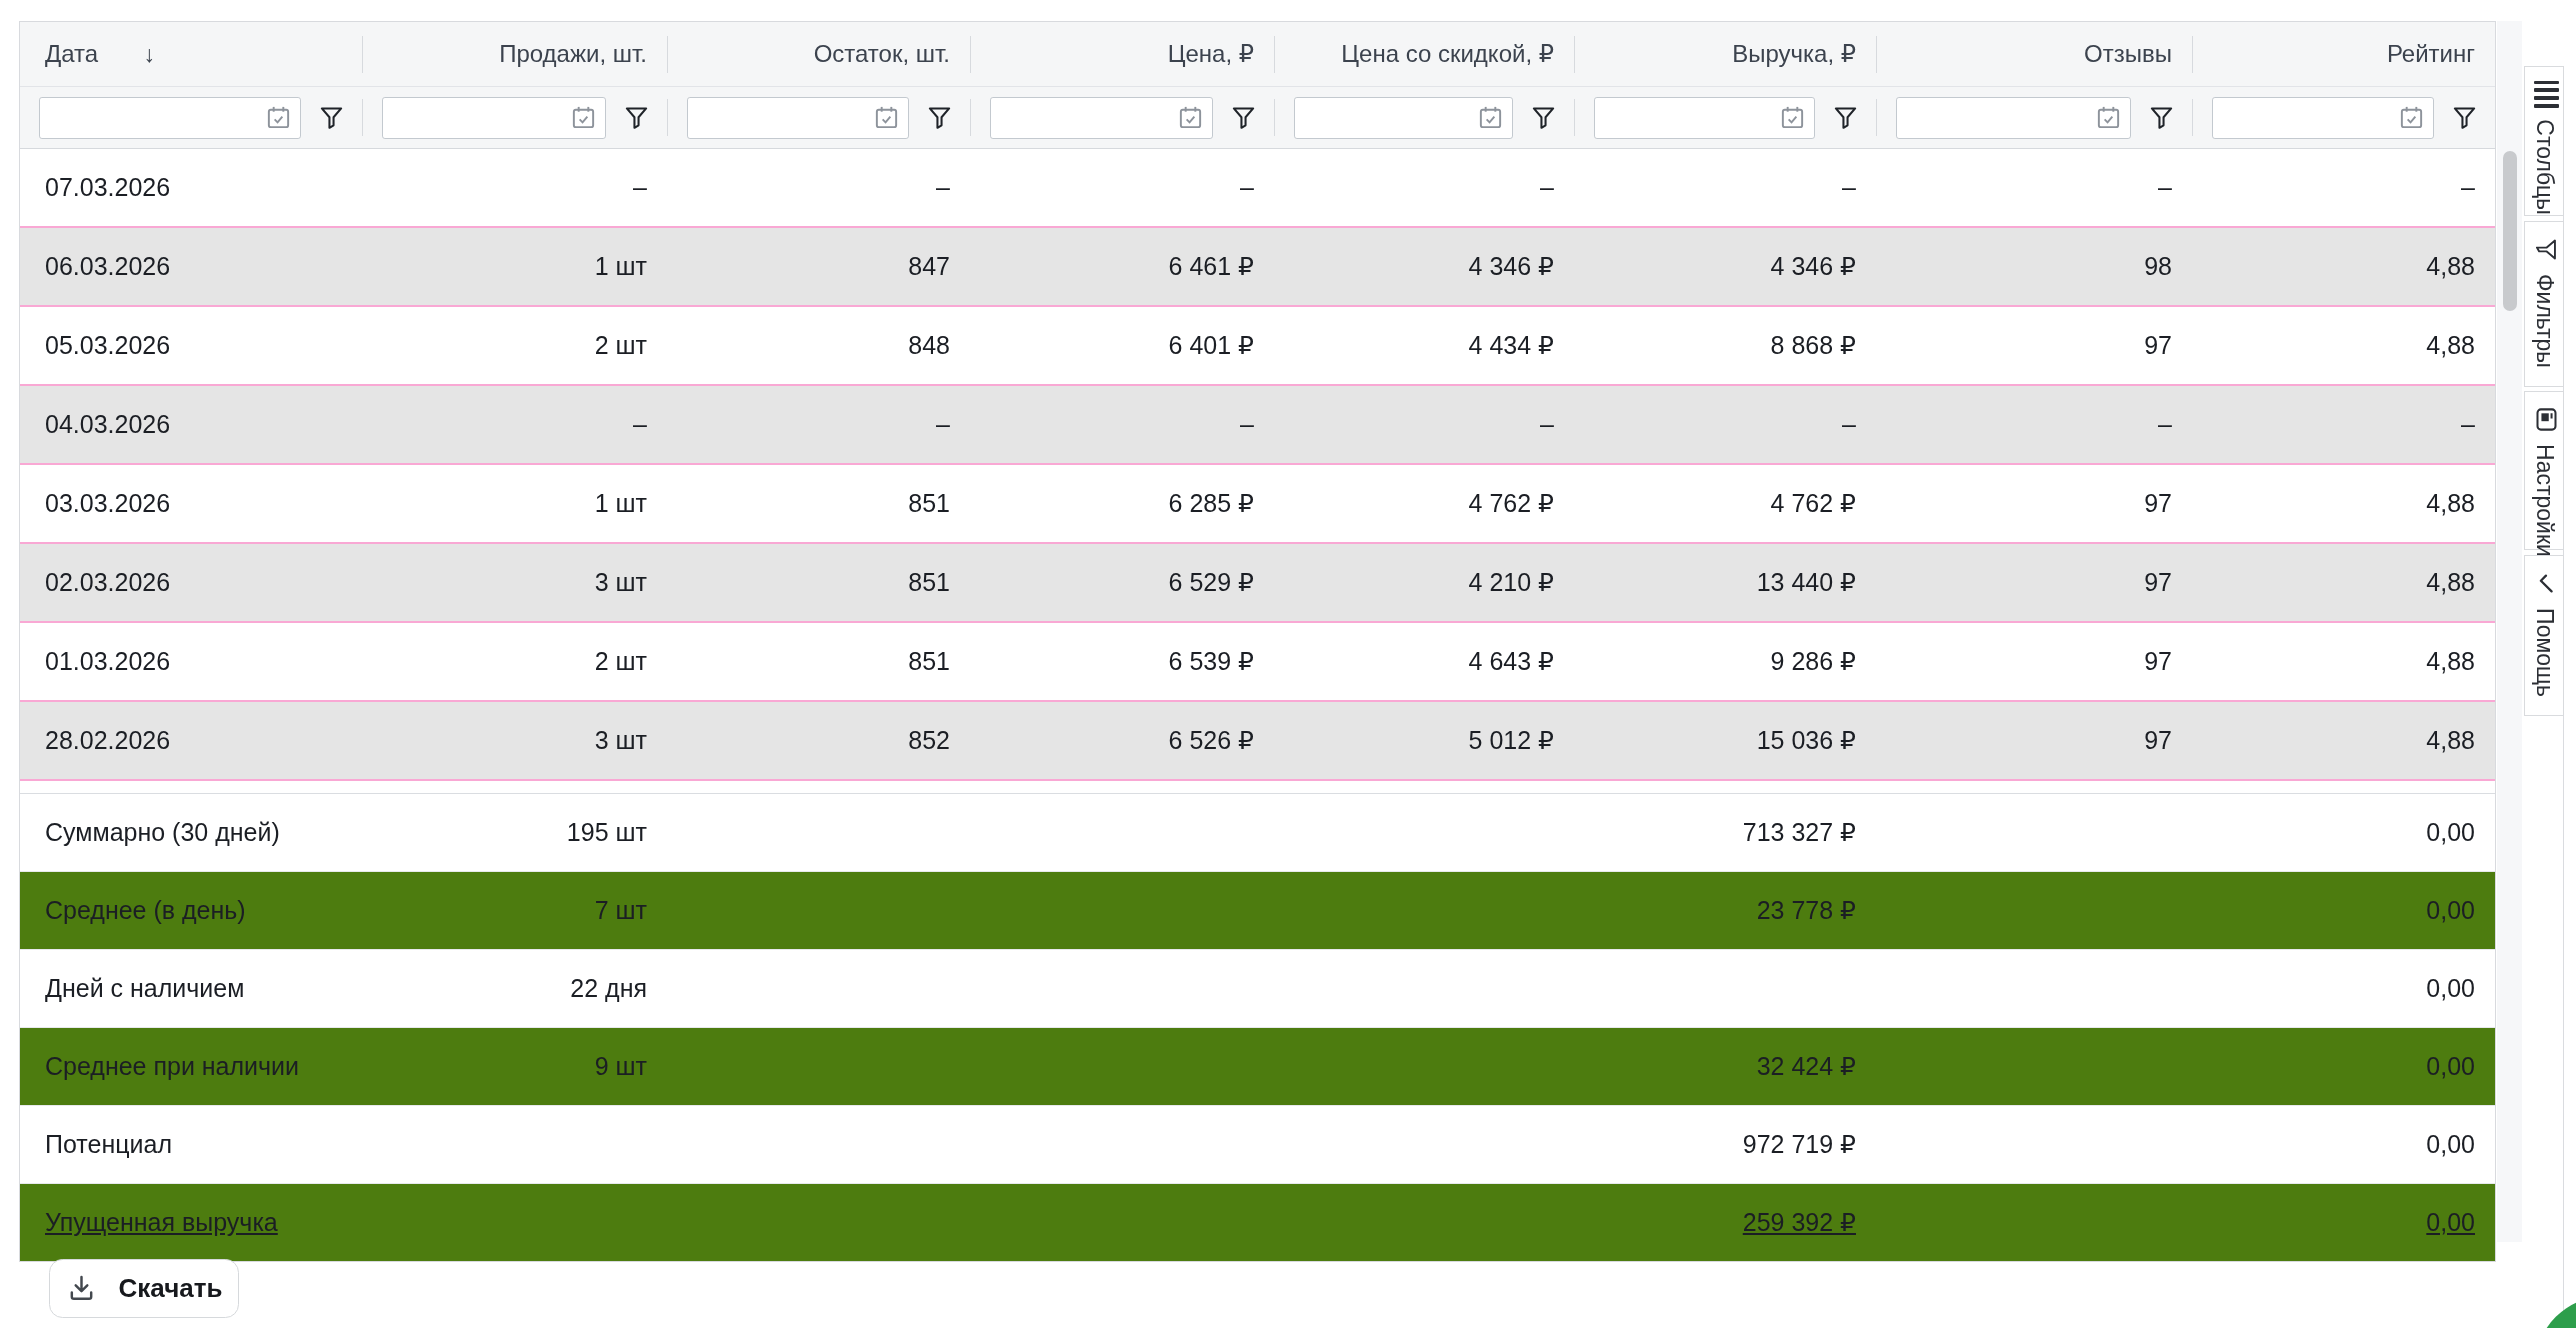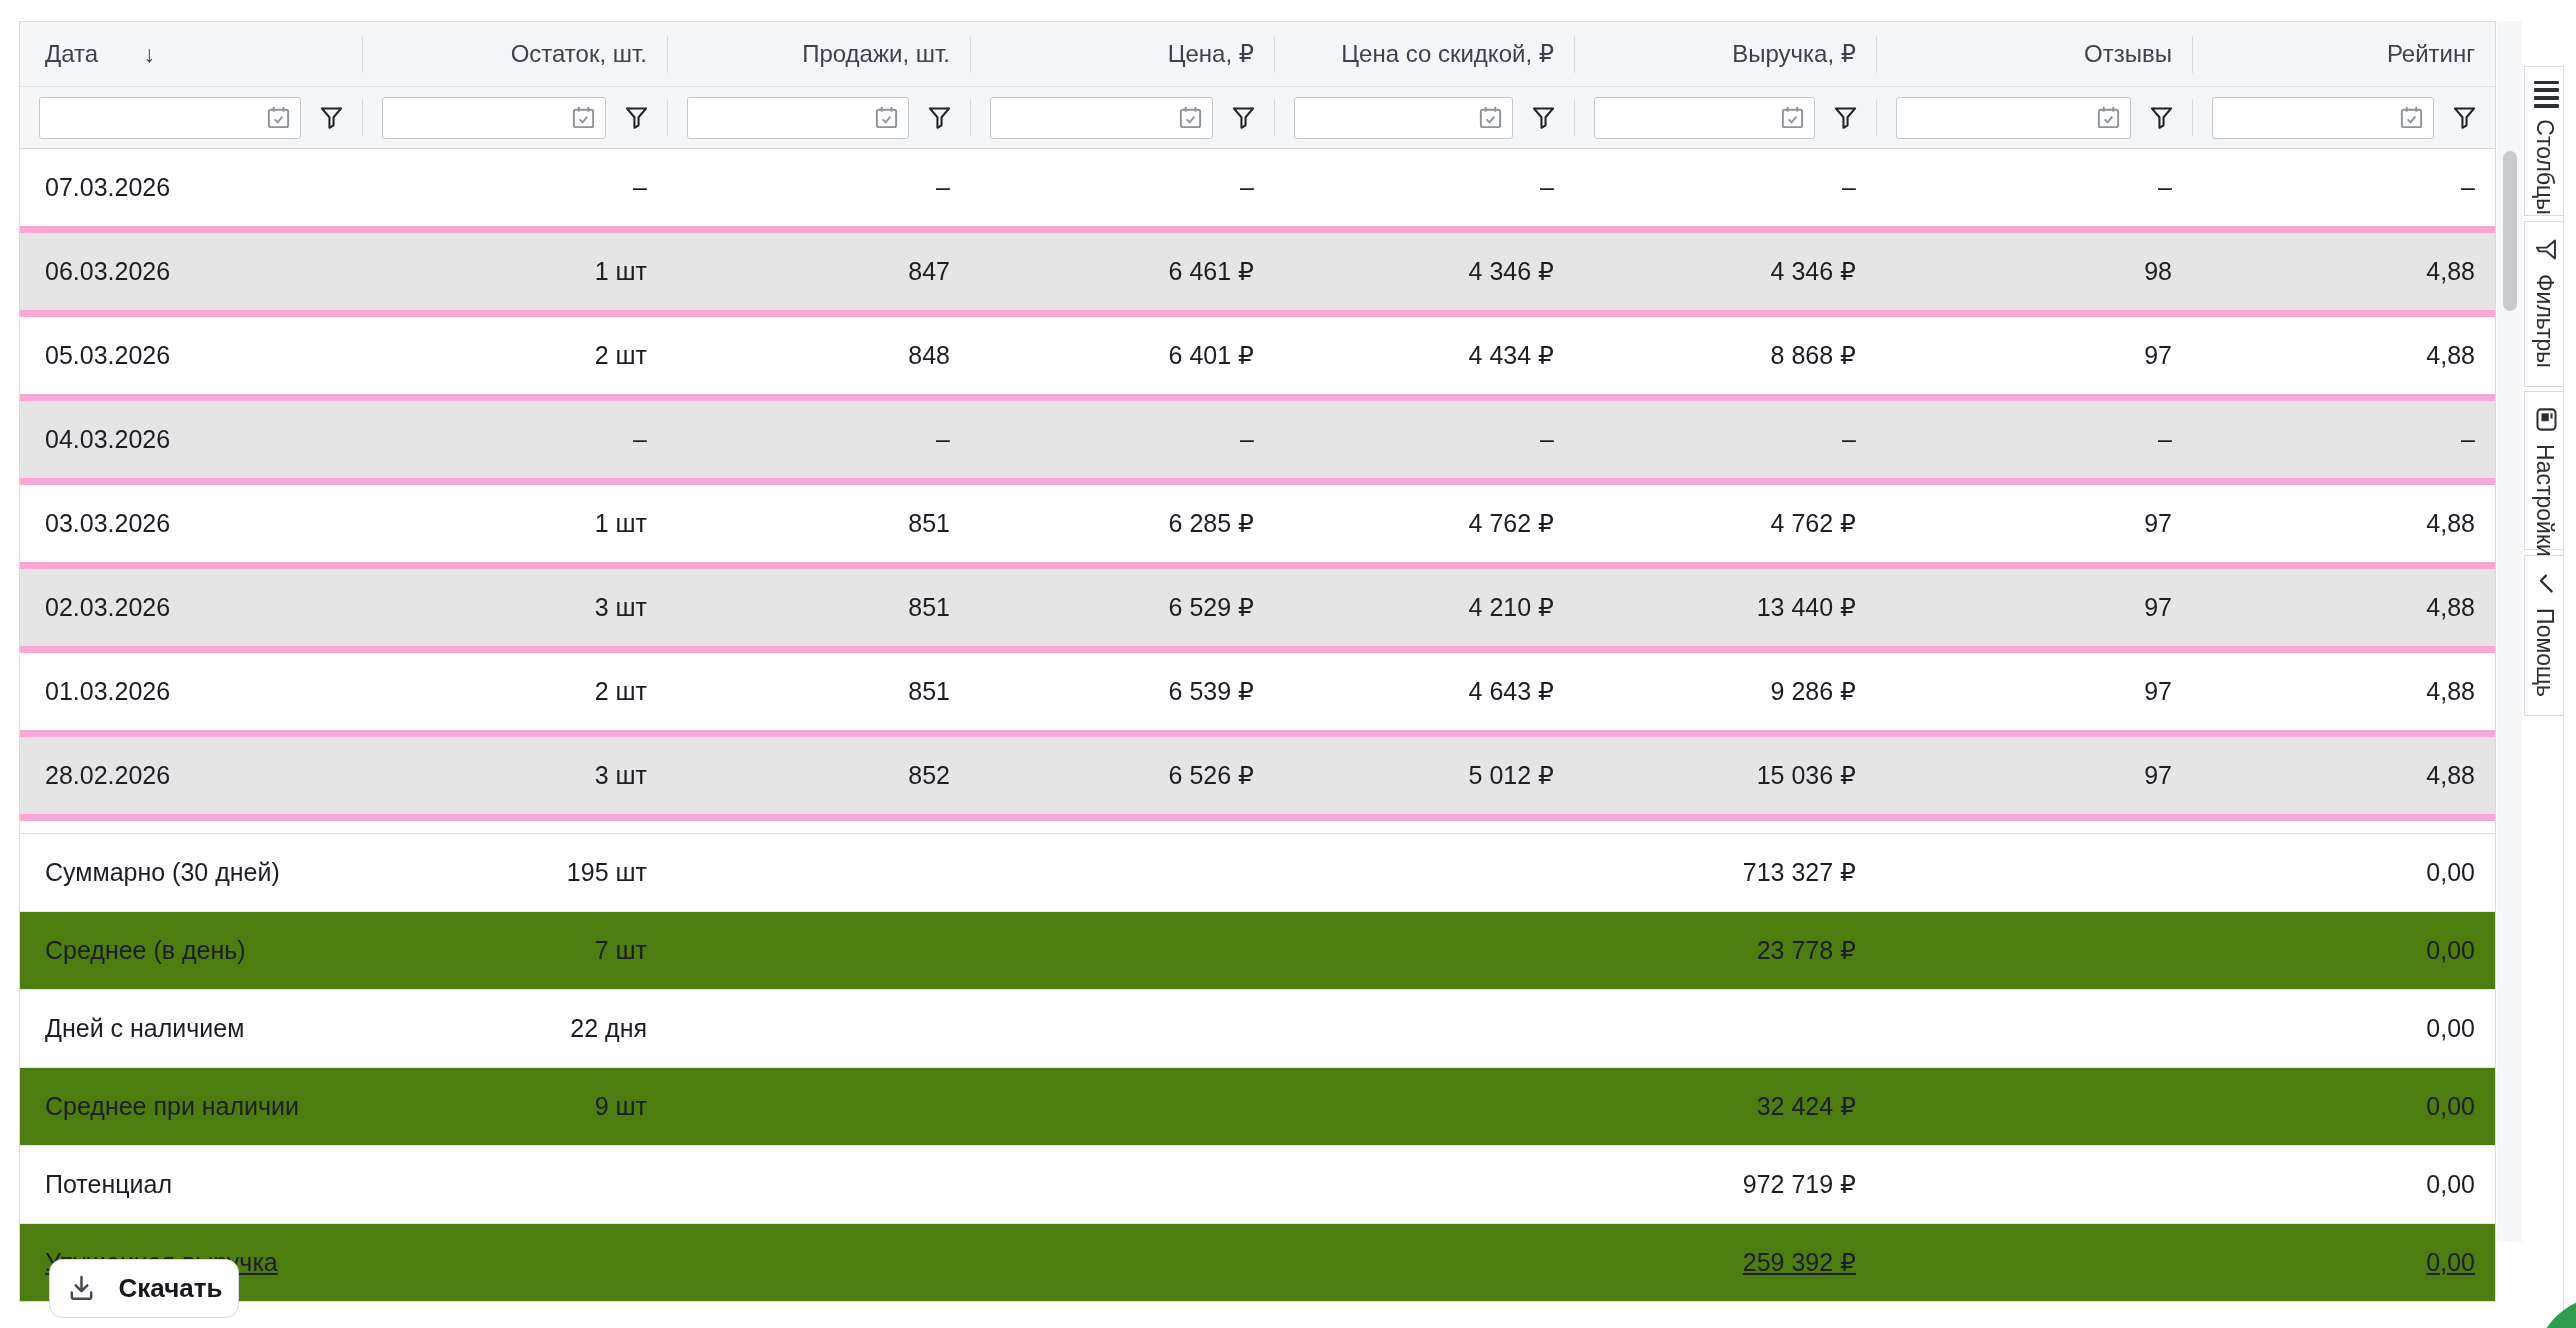--- a/index.html
+++ b/index.html
@@ -25,21 +25,21 @@
   .fc{position:relative;display:flex;align-items:center;padding:0 11.6px 0 19px;}
   .fc:not(:last-child)::after{content:"";position:absolute;right:0;top:11.6px;bottom:11.6px;
       width:1px;background:#d7dade;}
   .finput-wrap{position:relative;flex:1;height:42px;}
   .finput{width:100%;height:100%;box-sizing:border-box;border:1px solid #c3c9cf;border-radius:2.9px;
       background:#fff;padding:0 11.6px;font-size:23px;outline:none;}
   .cal-icon{position:absolute;right:9.6px;top:7.7px;}
   .funnel{flex:0 0 auto;margin-left:15.4px;margin-right:5.8px;}
 
   
-  .row{height:77px;border-bottom:7px solid #f9a8d4;background:#fff;}
+  .row{height:77px;border-bottom:2px solid #f9a8d4;background:#fff;}
   .row.alt{background:#e5e5e5;}
   .td{display:flex;align-items:center;justify-content:flex-end;padding:0 21px;
       font-size:25px;color:#1b1e24;}
   .td:first-child{justify-content:flex-start;padding-left:25px;}
 
   
   .summary-gap{height:11.6px;background:#fff;}
   .tsummary{border-top:1px solid #dadde1;}
   .srow{height:77px;border-bottom:1px solid #e7e9ec;background:#fff;text-align:center;}
   .srow.alt{background:#4d7c0f;}
@@ -77,25 +77,25 @@
 </head>
 <body>
 
 <div class="table-card">
   <div class="grid-row thead" id="thead">
       <div class="th">
     <span class="th-label">Дата</span>
     <span class="sort-arrow">↓</span>
   </div>
       <div class="th">
+    <span class="th-label">Продажи, шт.</span>
+
+  </div>
+      <div class="th">
     <span class="th-label">Остаток, шт.</span>
-
-  </div>
-      <div class="th">
-    <span class="th-label">Продажи, шт.</span>
 
   </div>
       <div class="th">
     <span class="th-label">Цена, ₽</span>
 
   </div>
       <div class="th">
     <span class="th-label">Цена со скидкой, ₽</span>
 
   </div>

